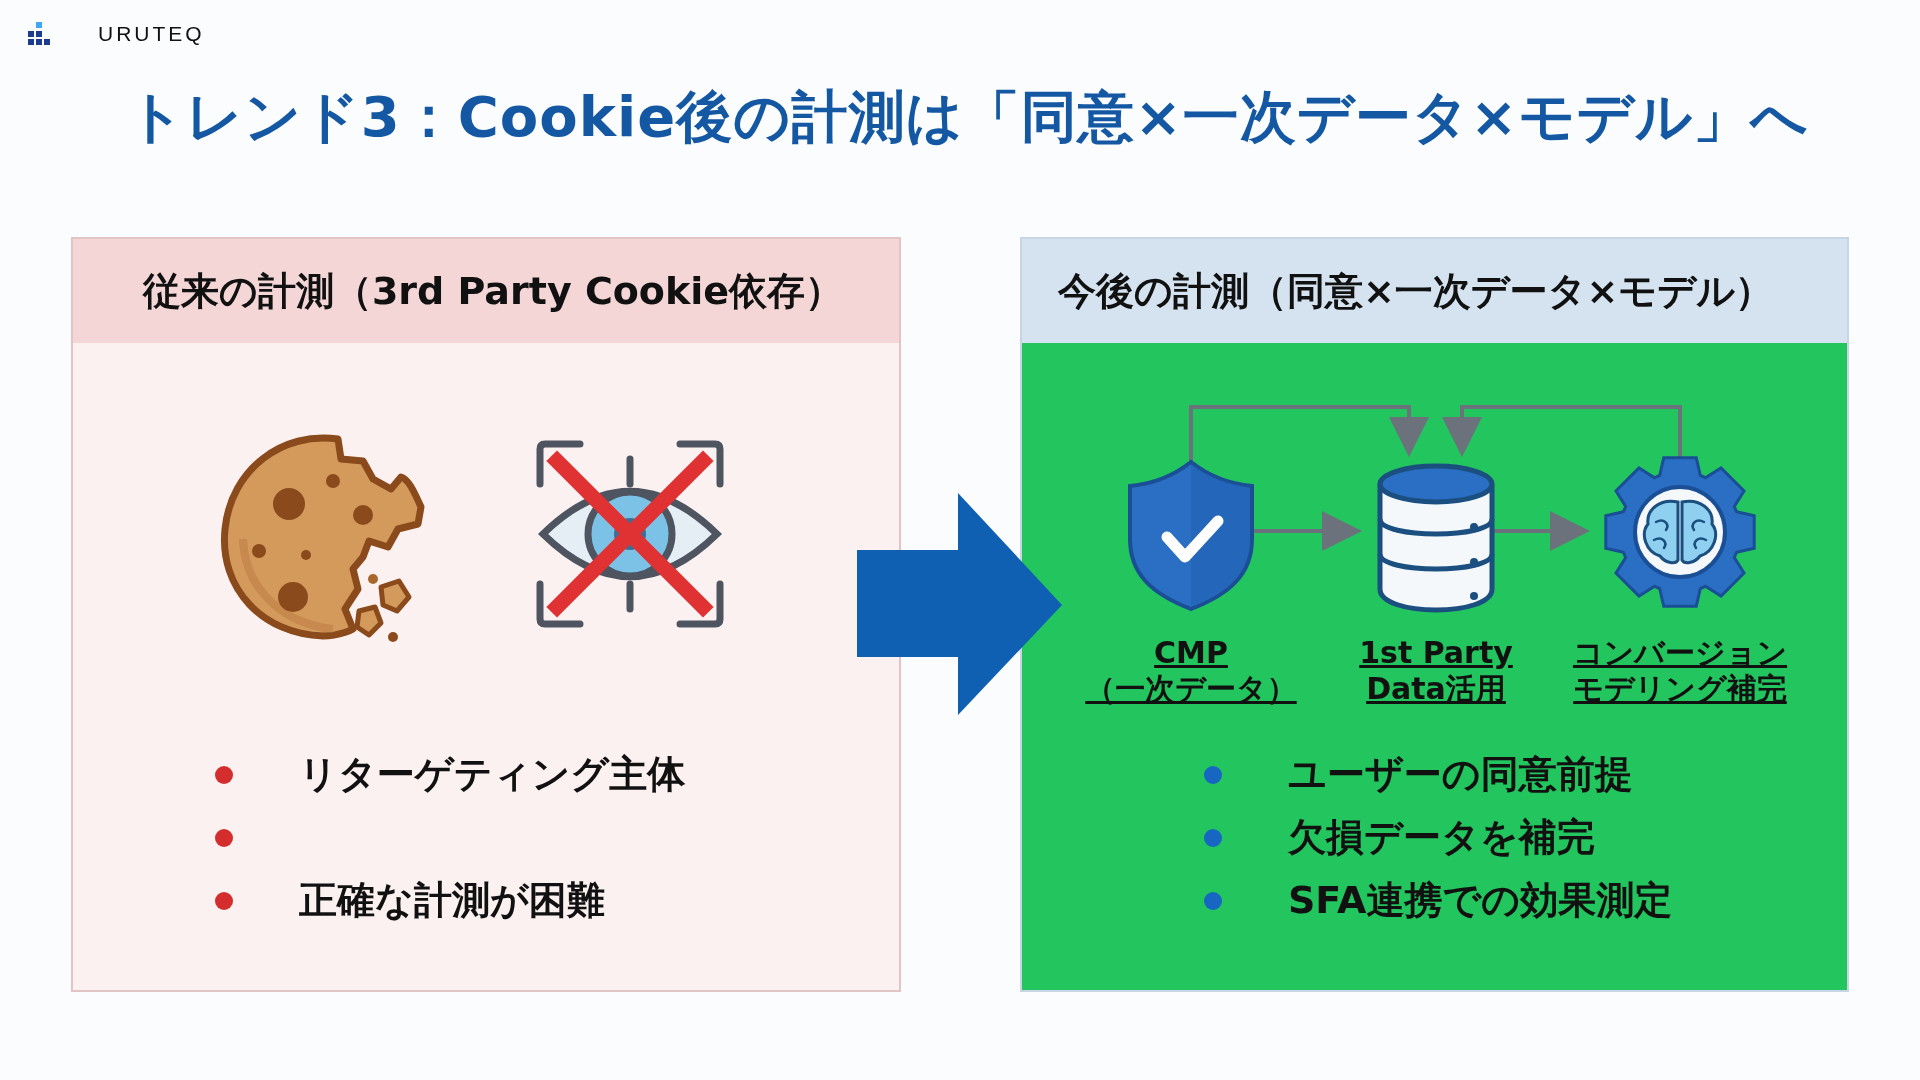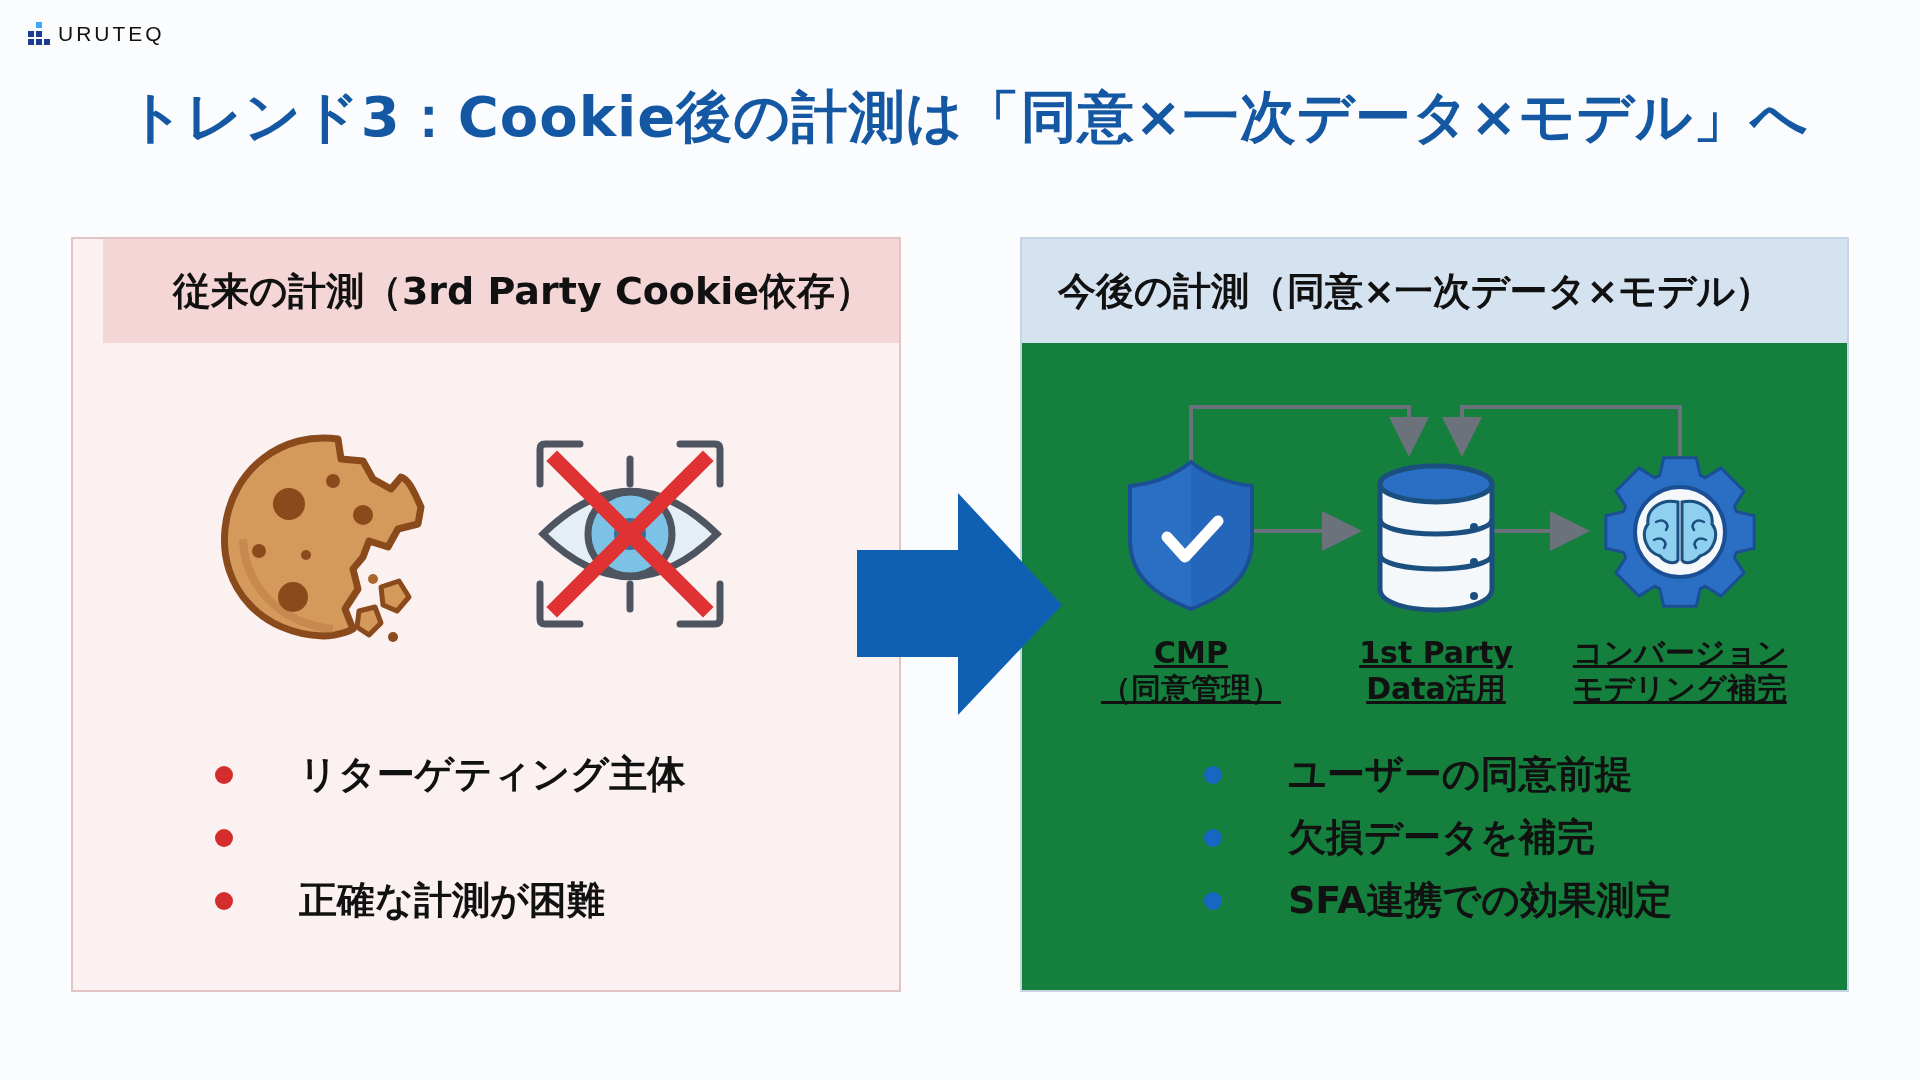--- a/index.html
+++ b/index.html
@@ -8,37 +8,37 @@
     background: #fbfcfe;
     font-family: "DejaVu Sans", "Liberation Sans", sans-serif;
     color: #111;
   }
   .abs { position: absolute; }
 
   
   #logo { left: 25px; top: 20px; height: 28px; display: flex; align-items: center; }
   #logo-mark { width: 24px; height: 24px; position: relative; margin-right: 9px; }
   #logo-mark i { position: absolute; width: 6px; height: 6px; background: #1c3d8f; }
-  #logo-text { font-family: "Liberation Sans", sans-serif; font-size: 21px; letter-spacing: 3px; color: #111; }
+  #logo-text { font-family: "Liberation Sans", sans-serif; font-size: 21px; letter-spacing: 3px; color: #111; margin-left: 40px; }
 
   
   #title {
     left: 0; width: 1920px; top: 80px; text-align: center;
     font-size: 56px; font-weight: bold; color: #1458a3; letter-spacing: 1px; padding-left: 8px;
   }
 
   
   .panel { box-sizing: border-box; }
   #left-panel { left: 71px; top: 237px; width: 830px; height: 755px; background: #fcf1f1; border: 2px solid #e3c4c5; }
-  #right-panel { left: 1020px; top: 237px; width: 829px; height: 755px; background: #15803d; border: 2px solid #c6d4e4; }
+  #right-panel { left: 1020px; top: 237px; width: 829px; height: 755px; background: #22c55e; border: 2px solid #c6d4e4; }
   .panel-header {
     position: absolute; left: 0; top: 0; right: 0; height: 104px;
     display: flex; align-items: center; font-size: 38px; font-weight: bold; color: #111;
   }
-  #left-panel .panel-header { background: #f5d6d6; padding-left: 70px; box-sizing: border-box; margin-left: 30px; }
+  #left-panel .panel-header { background: #f5d6d6; padding-left: 70px; box-sizing: border-box; }
   #right-panel .panel-header { background: #d5e3f1; padding-left: 36px; box-sizing: border-box; }
 
   
   .bullets { position: absolute; list-style: none; margin: 0; padding: 0; }
   .bullets li { display: flex; align-items: center; height: 63px; font-size: 38px; font-weight: bold; color: #111; gap: 44px; }
   .dot { width: 18px; height: 18px; border-radius: 50%; margin-right: 22px; flex: none; }
   #left-bullets { left: 142px; top: 504px; }
   #left-bullets .dot { background: #d42d2d; }
   #right-bullets { left: 182px; top: 504px; }
   #right-bullets .dot { background: #1767c2; }
@@ -166,21 +166,21 @@
         <path d="M-24,-10 C-16,-14 -10,-8 -14,-2"></path>
         <path d="M-26,8 C-18,4 -12,10 -16,16"></path>
         <path d="M24,-10 C16,-14 10,-8 14,-2"></path>
         <path d="M26,8 C18,4 12,10 16,16"></path>
       </g>
     </g>
   </svg>
 
   <div class="flow-label" style="left:49px;top:396px">
     <div>CMP</div>
-    <div>（同意管理）</div>
+    <div>（一次データ）</div>
   </div>
   <div class="flow-label" style="left:294px;top:396px">
     <div>1st Party</div>
     <div>Data活用</div>
   </div>
   <div class="flow-label" style="left:528px;top:396px;width:260px">
     <div>コンバージョン</div>
     <div>モデリング補完</div>
   </div>
 

